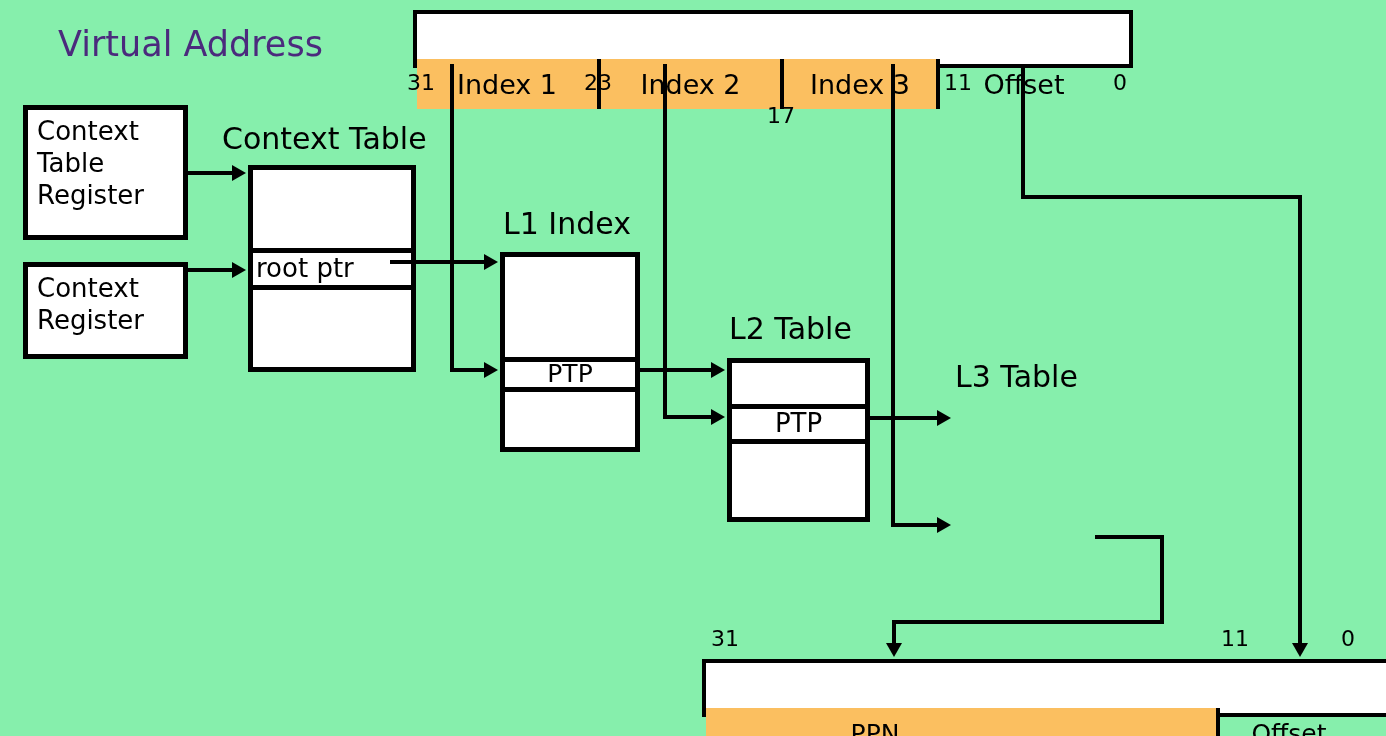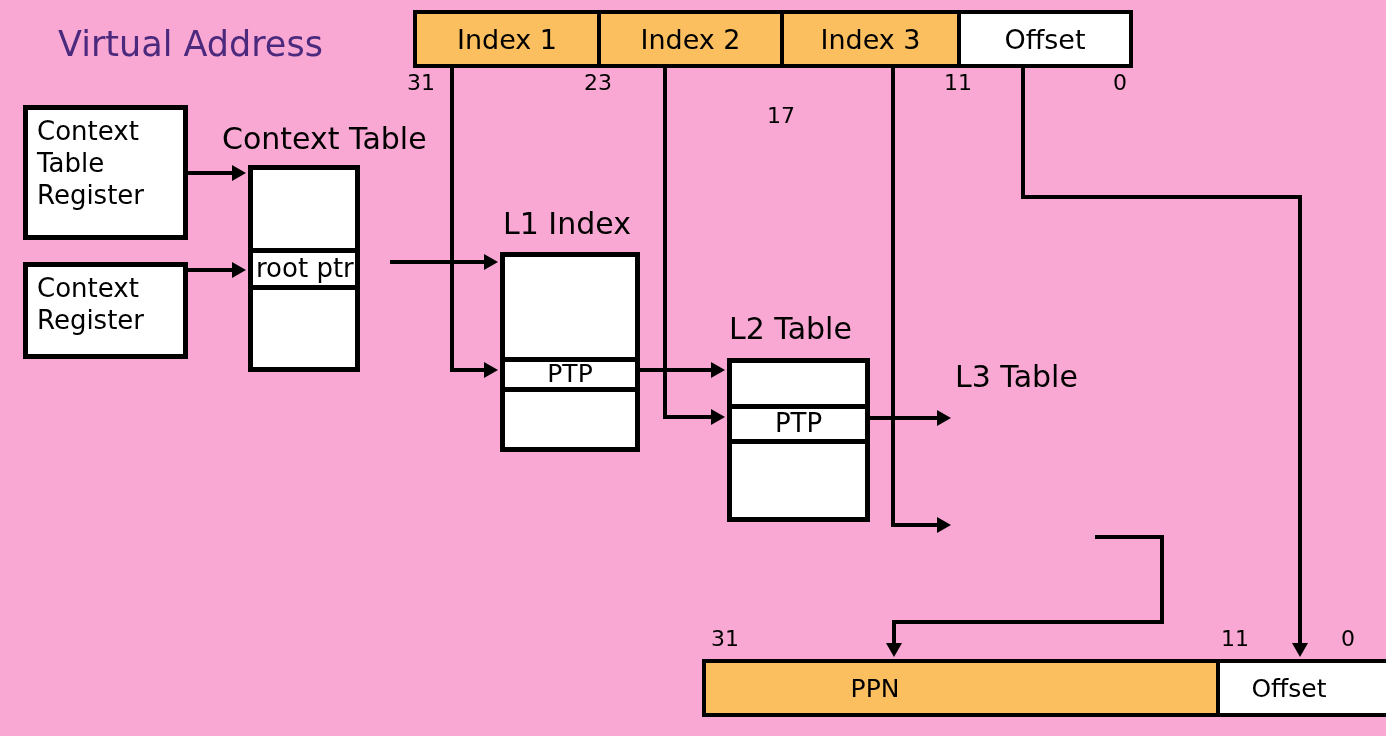--- a/index.html
+++ b/index.html
@@ -10,21 +10,21 @@
   * { margin: 0; padding: 0; box-sizing: border-box; }
   html, body { background: #ffffff; }
   body {
     font-family: "DejaVu Sans", "Liberation Sans", sans-serif;
     color: #000;
   }
   .canvas {
     position: relative;
     width: 1386px;
     height: 736px;
-    background: #f9a8d4;
+    background: #86efac;
     overflow: hidden;
   }
 
   
   .big-title {
     position: absolute;
     font-size: 35px;
     color: var(--purple);
     white-space: nowrap;
     letter-spacing: 0px;
@@ -37,20 +37,21 @@
     border: 4px solid var(--line);
     background: #fff;
   }
   .addr-seg {
     display: flex;
     align-items: center;
     justify-content: center;
     font-size: 27px;
     white-space: nowrap;
     height: 100%;
+    margin-top: 45px;
   }
   .addr-seg.orange { background: var(--orange); }
   .addr-seg.sep { border-left: 4px solid var(--line); }
 
   .bit-label {
     position: absolute;
     font-size: 22px;
     transform: translateX(-50%);
     white-space: nowrap;
   }
@@ -97,35 +98,35 @@
 </head>
 <body>
 
 <div class="canvas">
 
   <div class="big-title" style="left:58px; top:24px;">Virtual Address</div>
 
   <div class="addr-bar" style="left:413px; top:10px; width:720px; height:58px;">
     <div class="addr-seg orange" style="width:180px;">Index 1</div>
     <div class="addr-seg orange sep" style="width:183px;">Index 2</div>
-    <div class="addr-seg orange sep" style="width:177px;text-align:right;">Index 3</div>
+    <div class="addr-seg orange sep" style="width:156px;text-align:right;">Index 3</div>
     <div class="addr-seg sep" style="width:172px;">Offset</div>
   </div>
 
   <div class="bit-label" style="left:421px; top:70px;">31</div>
   <div class="bit-label" style="left:598px; top:70px;">23</div>
   <div class="bit-label" style="left:781px; top:70px;margin-top:33px;">17</div>
   <div class="bit-label" style="left:958px; top:70px;">11</div>
   <div class="bit-label" style="left:1120px; top:70px;">0</div>
 
   <div class="reg-box" style="left:23px; top:262px; width:165px; height:97px;">Context Register</div>
   <div class="reg-box" style="left:23px; top:105px; width:165px; height:135px;">Context Table Register</div>
 
   <div class="table-label" style="left:222px; top:121px;">Context Table</div>
-  <div class="table-box" style="left:248px; top:165px; width:112px; height:207px;">
+  <div class="table-box" style="left:248px; top:165px; width:168px; height:207px;">
     <div class="entry-row left-align" style="top:78px; height:42px; line-height:31px;">root ptr</div>
   </div>
 
   <div class="table-label" style="left:503px; top:206px;">L1 Index</div>
   <div class="table-box" style="left:500px; top:252px; width:140px; height:200px;">
     <div class="entry-row" style="top:100px; height:35px; line-height:24px; font-size:25px;">PTP</div>
   </div>
 
   <div class="table-label" style="left:729px; top:311px;">L2 Table</div>
   <div class="table-box" style="left:727px; top:358px; width:143px; height:164px;">

